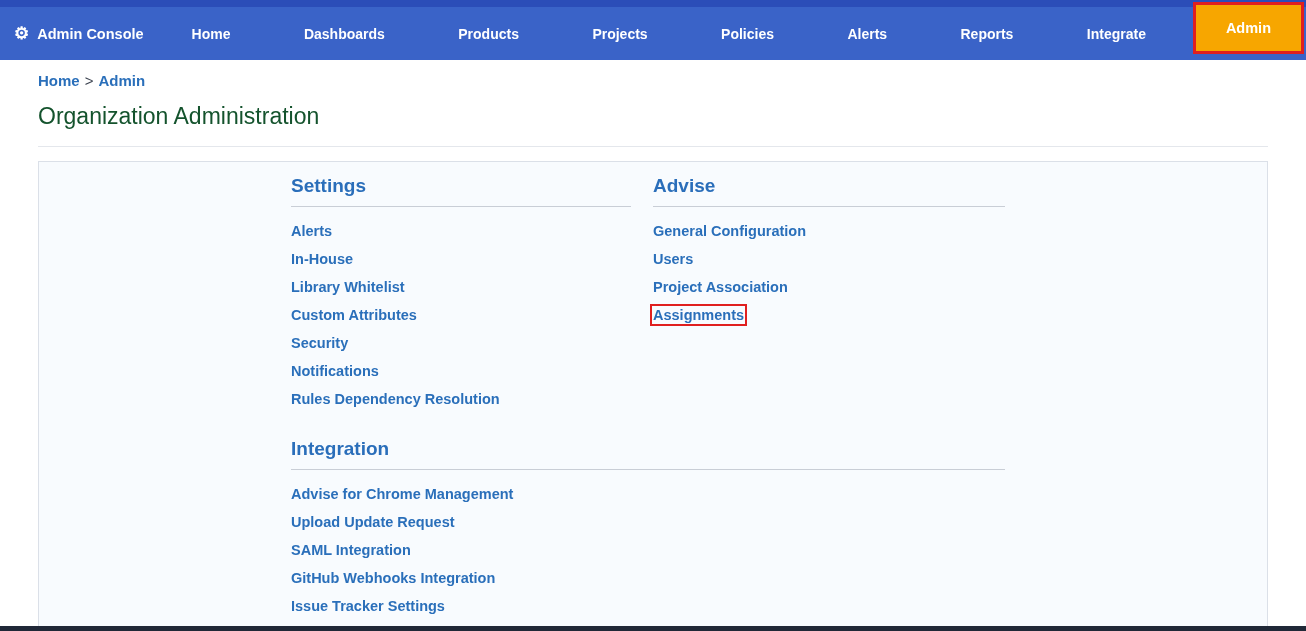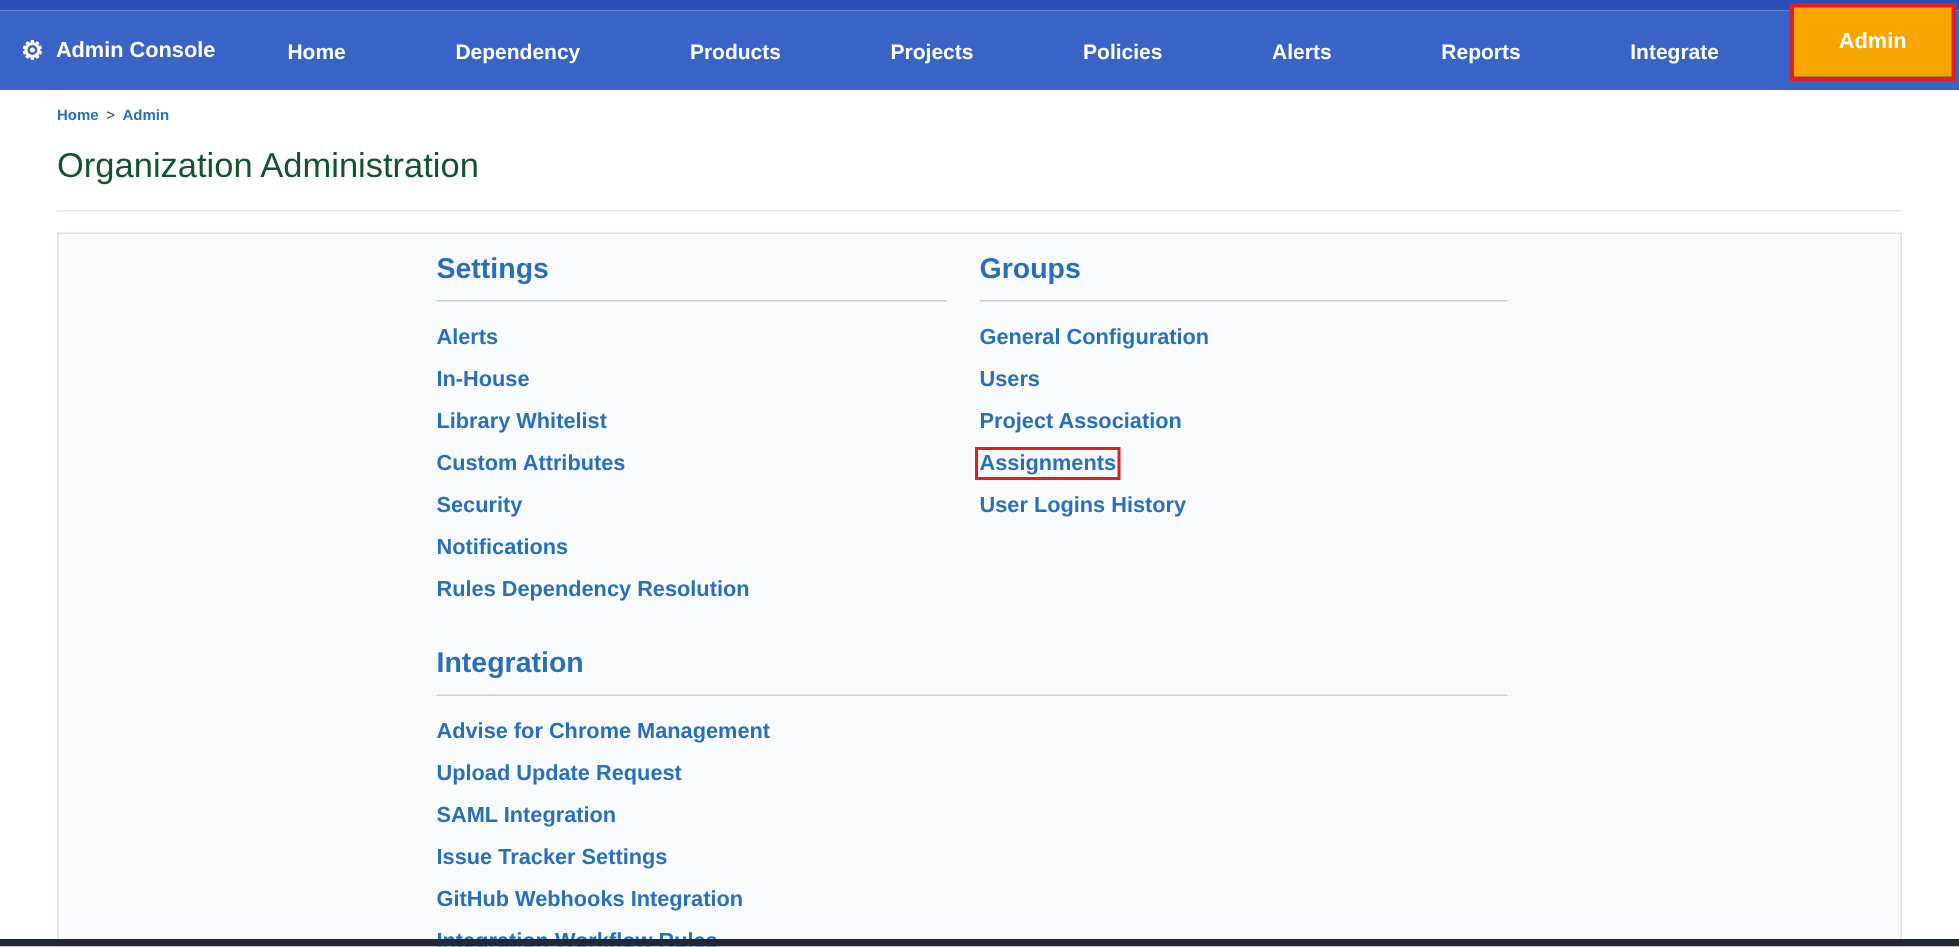--- a/index.html
+++ b/index.html
@@ -45,21 +45,21 @@
     display: block;
     background: #f7a600;
     color: #fff; font-weight: 700; font-size: 14.5px;
     font-family: "Liberation Sans", sans-serif;
     border: none; padding: 15px 30px; cursor: pointer;
   }
 
   
   .breadcrumb {
     padding: 12px 0 0 38px;
-    font-size: 10px; font-weight: 600;
+    font-size: 15px; font-weight: 600;
   }
   .breadcrumb a { color: #2a6fba; text-decoration: none; cursor: pointer; }
   .crumb-sep { color: #3c4350; margin: 0 5px; font-weight: 400; }
 
   
   .page-header { margin: 14px 38px 0 38px; border-bottom: 1px solid #e4e7ec; padding-bottom: 16px; }
   .page-title {
     margin: 0; font-size: 23px; font-weight: 400; color: #14532d;
   }
 
@@ -105,21 +105,21 @@
 
 <div class="top-strip"></div>
 
 <header class="navbar">
   <div class="brand">
     <span class="gear">⚙</span>
     <span>Admin Console</span>
   </div>
   <nav class="nav-items">
     <a class="nav-item">Home</a>
-    <a class="nav-item">Dependency</a>
+    <a class="nav-item">Dashboards</a>
     <a class="nav-item">Products</a>
     <a class="nav-item">Projects</a>
     <a class="nav-item">Policies</a>
     <a class="nav-item">Alerts</a>
     <a class="nav-item">Reports</a>
     <a class="nav-item">Integrate</a>
   </nav>
   <div class="admin-annotation">
     <button class="admin-btn">Admin</button>
   </div>
@@ -143,38 +143,37 @@
         <li><a class="panel-link">In-House</a></li>
         <li><a class="panel-link">Library Whitelist</a></li>
         <li><a class="panel-link">Custom Attributes</a></li>
         <li><a class="panel-link">Security</a></li>
         <li><a class="panel-link">Notifications</a></li>
         <li><a class="panel-link">Rules Dependency Resolution</a></li>
       </ul>
     </section>
 
     <section class="section section-system">
-      <h2 class="section-title">Groups</h2>
+      <h2 class="section-title">Advise</h2>
       <ul class="link-list">
         <li><a class="panel-link">General Configuration</a></li>
         <li><a class="panel-link">Users</a></li>
         <li><a class="panel-link">Project Association</a></li>
         <li><a class="panel-link annotated">Assignments</a></li>
-        <li><a class="panel-link">User Logins History</a></li>
       </ul>
     </section>
 
     <section class="section section-integration">
       <h2 class="section-title">Integration</h2>
       <ul class="link-list">
         <li><a class="panel-link">Advise for Chrome Management</a></li>
         <li><a class="panel-link">Upload Update Request</a></li>
         <li><a class="panel-link">SAML Integration</a></li>
+        <li><a class="panel-link">GitHub Webhooks Integration</a></li>
         <li><a class="panel-link">Issue Tracker Settings</a></li>
-        <li><a class="panel-link">GitHub Webhooks Integration</a></li>
         <li><a class="panel-link">Integration Workflow Rules</a></li>
       </ul>
     </section>
 
   </div>
 </main>
 
 <div class="footer-strip"></div>
 
 </body></html>

